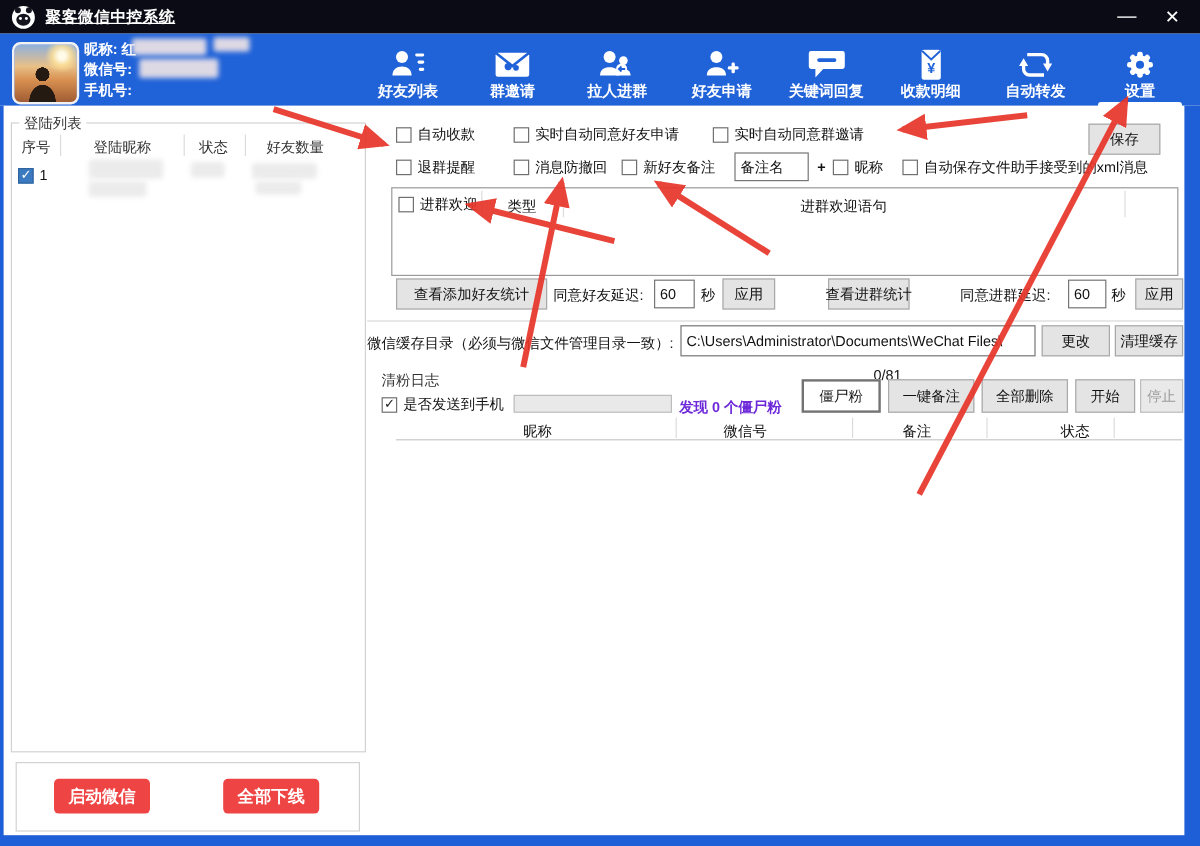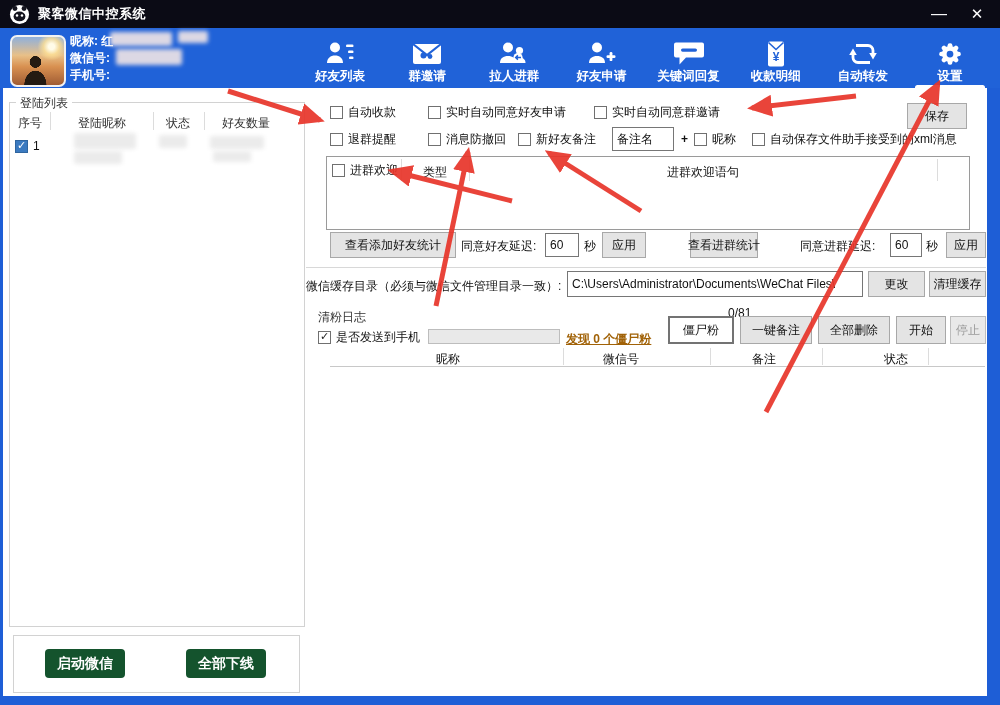--- a/index.html
+++ b/index.html
@@ -1,25 +1,25 @@
 <!DOCTYPE html>
 <html><head>
 <meta charset="utf-8">
 <style>
   html,body{margin:0;padding:0;}
   body{
     width:1000px;height:705px;position:relative;overflow:hidden;background:#fff;
     font-family:"Liberation Sans","DejaVu Sans",sans-serif;font-size:12px;color:#111;
     -webkit-font-smoothing:antialiased;
   }
-  .abs{position:absolute;}
+  .abs{position:absolute;padding-left:12px;}
   
   .titlebar{position:absolute;left:0;top:0;width:1000px;height:28px;background:#0b0b15;color:#fff;display:flex;align-items:center;}
   .logo{width:21px;height:21px;margin:0 8px 0 9px;flex:0 0 auto;}
-  .apptitle{font-size:13px;font-weight:bold;letter-spacing:.5px;}
+  .apptitle{font-size:13px;font-weight:bold;letter-spacing:.5px;text-decoration:underline;}
   .winbtn{position:absolute;top:0;width:34px;height:28px;display:flex;align-items:center;justify-content:center;color:#fff;font-size:14px;cursor:default;}
   .winbtn.min{right:44px;font-size:16px;}
   .winbtn.cls{right:6px;font-size:15px;}
   
   .header{position:absolute;left:0;top:28px;width:1000px;height:60px;background:#2062d8;color:#fff;}
   .avatar{position:absolute;left:10px;top:7px;width:52px;height:48px;border:2px solid #f2f2f2;border-radius:7px;
     background:
       radial-gradient(circle at 76% 20%, #fffbe8 3px, rgba(255,225,150,.8) 8px, rgba(255,200,120,0) 14px),
       radial-gradient(ellipse 17px 22px at 45% 100%, #241a12 64%, rgba(36,26,18,0) 66%),
       radial-gradient(ellipse 9px 9px at 45% 52%, #241a12 64%, rgba(36,26,18,0) 66%),
@@ -40,25 +40,25 @@
   .tick{position:absolute;width:1px;background:#dcdcdc;}
   .hdrtxt{position:absolute;color:#333;white-space:nowrap;}
   .cb{position:relative;width:13px;height:13px;border:1px solid #707070;background:#fff;flex:0 0 auto;box-sizing:border-box;}
   .cb.blue{background:#3b7ac0;border-color:#2f659f;}
   .cb.blue::after{content:"✓";position:absolute;left:1px;top:-2px;color:#fff;font-size:11px;font-weight:bold;}
   .cb.dark::after{content:"✓";position:absolute;left:1px;top:-2px;color:#222;font-size:11px;font-weight:bold;}
   .ck{position:absolute;display:flex;align-items:center;gap:5px;height:16px;white-space:nowrap;cursor:default;}
   .btn-gray{position:absolute;background:#e4e4e4;border:1px solid #a8a8a8;display:flex;align-items:center;justify-content:center;color:#111;box-sizing:border-box;cursor:default;white-space:nowrap;}
   .btn-white{background:#fff;border:2px solid #737373;}
   .btn-dis{color:#9b9b9b;background:#e9e9e9;border-color:#bdbdbd;}
-  .btn-green{position:absolute;background:#14532d;border-radius:4px;color:#fff;font-size:14px;font-weight:bold;display:flex;align-items:center;justify-content:center;cursor:default;}
+  .btn-green{position:absolute;background:#ef4444;border-radius:4px;color:#fff;font-size:14px;font-weight:bold;display:flex;align-items:center;justify-content:center;cursor:default;}
   .inputbox{position:absolute;background:#fff;border:1px solid #767676;box-sizing:border-box;display:flex;align-items:center;padding:0 4px;white-space:nowrap;overflow:hidden;cursor:text;}
   .lbl{position:absolute;white-space:nowrap;color:#111;}
   .sep{position:absolute;background:#d8d8d8;}
-  .redtxt{color:#a16207;font-weight:bold;text-decoration:underline;}
+  .redtxt{color:#6d28d9;font-weight:bold;}
   .progress{position:absolute;background:#e9e9e9;border:1px solid #bdbdbd;box-sizing:border-box;}
   
   .frame{position:absolute;background:#1e5ed6;}
   
   .arrows{position:absolute;left:0;top:0;z-index:60;pointer-events:none;}
 </style>
 </head>
 <body>
 
 <div class="titlebar">

